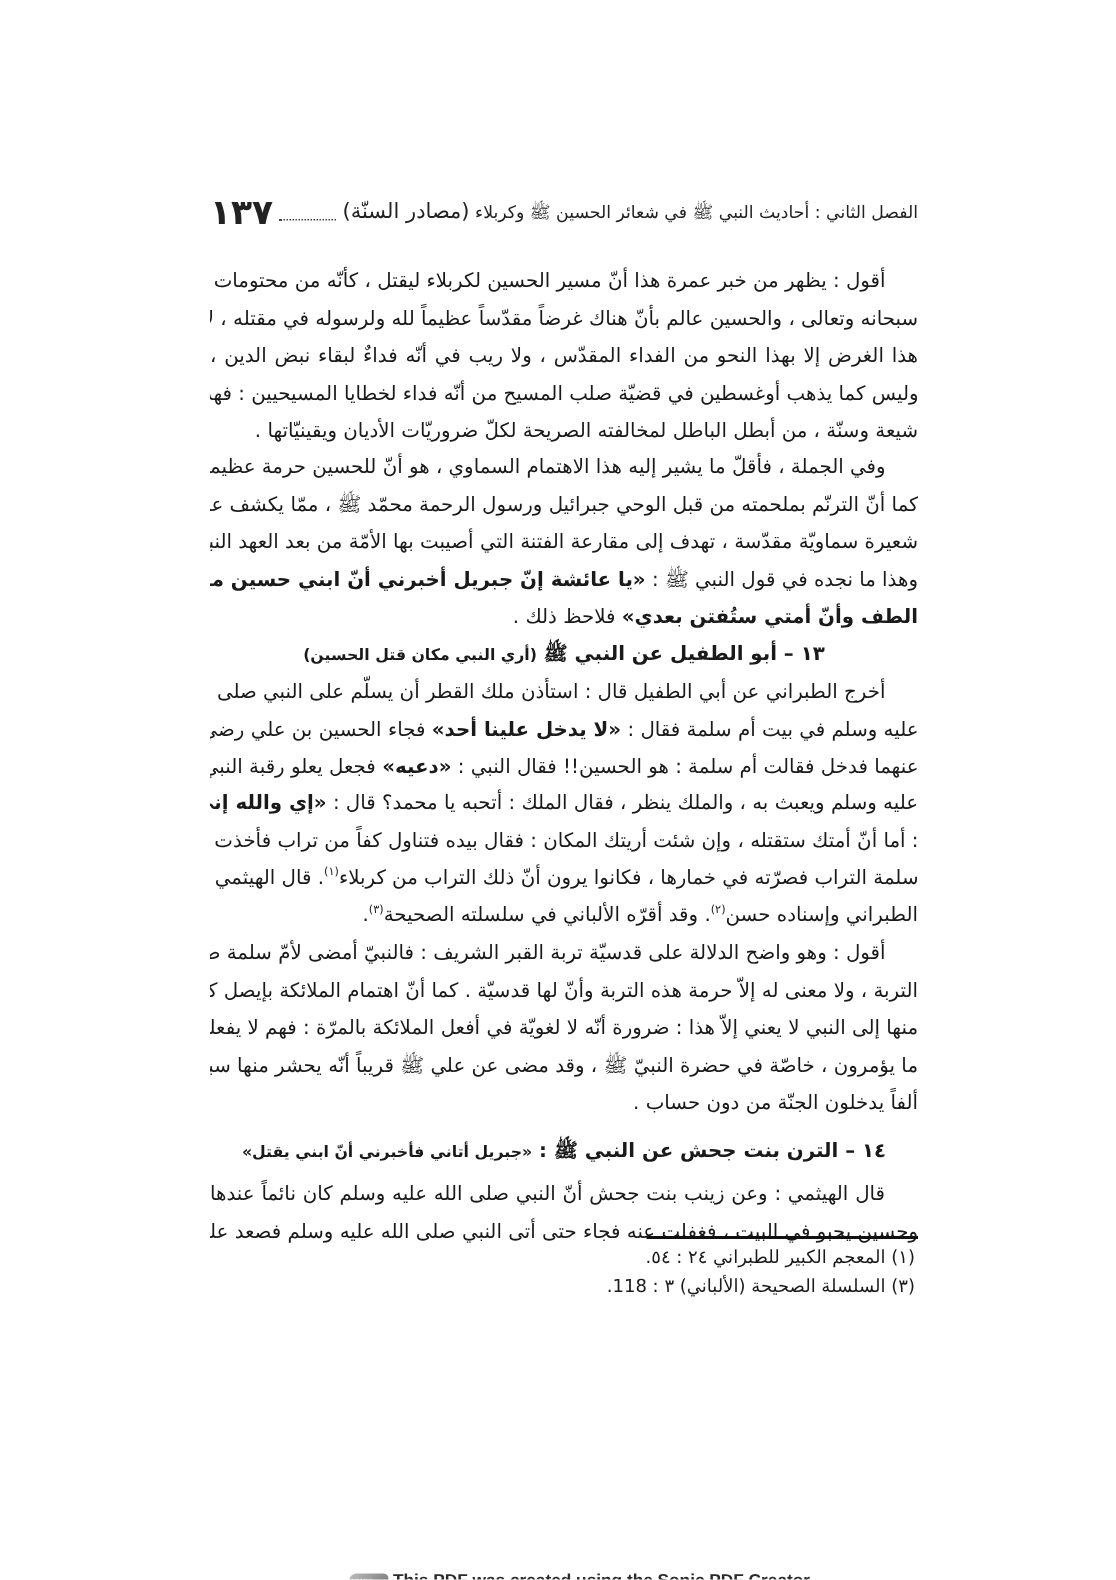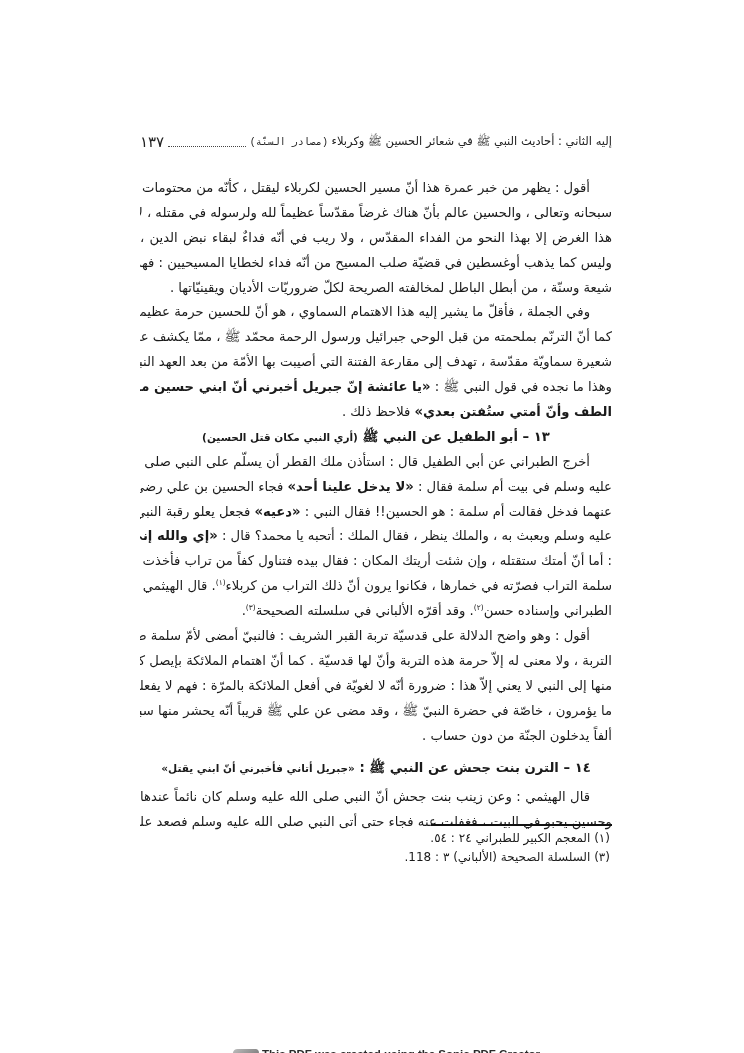--- a/index.html
+++ b/index.html
@@ -3,23 +3,23 @@
   <meta charset="utf-8">
   <style>
     html, body { margin: 0; padding: 0; background: #ffffff; }
     body { width: 744px; height: 1053px; position: relative; overflow: hidden; color: #1a1a1a;
            font-family: "DejaVu Sans", sans-serif; }
     .page { position: absolute; left: 0; top: 0; width: 744px; height: 1053px; }
 
     .running-header { position: absolute; top: 130px; left: 138px; width: 474px; height: 24px;
                       direction: rtl; display: flex; align-items: center; }
     .running-title { font-size: 11.5px; white-space: nowrap; color: #222; }
-    .running-title .sub { font-size: 10px; font-family: Liberation Mono, monospace; }
+    .running-title .sub { font-size: 14px; }
     .dots { flex: 1; border-bottom: 1.5px dotted #444; margin: 0 4px; height: 8px; }
-    .page-number { font-size: 15px; font-weight: normal; letter-spacing: 2px; color: #222; direction: rtl; margin-left: 2px; }
+    .page-number { font-size: 23px; font-weight: bold; letter-spacing: 2px; color: #222; direction: rtl; margin-left: 2px; }
 
     .body-text { position: absolute; top: 176px; left: 140px; width: 472px; direction: rtl; }
     .line { font-size: 13.2px; line-height: 24.9px; height: 24.9px; white-space: nowrap;
             text-align: justify; text-align-last: justify; overflow: hidden; }
     .line.last { text-align-last: right; }
     .line.indent { padding-right: 22px; }
     .b { font-weight: bold; }
     sup { font-size: 7.5px; line-height: 0; }
 
     .heading { font-size: 13.2px; line-height: 24.9px; height: 24.9px; font-weight: bold; white-space: nowrap;
@@ -40,21 +40,21 @@
     .wm-main { font-size: 11.5px; font-weight: bold; line-height: 12px; white-space: nowrap; }
     .wm-sub { font-size: 7px; line-height: 9px; white-space: nowrap; }
     .wm-link { text-decoration: underline; }
   </style>
 </head>
 <body>
 
 <div class="page">
 
   <div class="running-header">
-    <span class="running-title"><span>إليه الثاني : أحاديث النبي ﷺ في شعائر الحسين ﷺ وكربلاء</span> <span class="sub">(مصادر السنّة)</span></span>
+    <span class="running-title"><span>الفصل الثاني : أحاديث النبي ﷺ في شعائر الحسين ﷺ وكربلاء</span> <span class="sub">(مصادر السنّة)</span></span>
     <span class="dots"></span>
     <span class="page-number">١٣٧</span>
   </div>
 
   <div class="body-text">
     <div class="line indent">أقول : يظهر من خبر عمرة هذا أنّ مسير الحسين لكربلاء ليقتل ، كأنّه من محتومات الله</div>
     <div class="line">سبحانه وتعالى ، والحسين عالم بأنّ هناك غرضاً مقدّساً عظيماً لله ولرسوله في مقتله ، لا يتحقق</div>
     <div class="line">هذا الغرض إلا بهذا النحو من الفداء المقدّس ، ولا ريب في أنّه فداءٌ لبقاء نبض الدين ،</div>
     <div class="line">وليس كما يذهب أوغسطين في قضيّة صلب المسيح من أنّه فداء لخطايا المسيحيين : فهذا عندنا ،</div>
     <div class="line last">شيعة وسنّة ، من أبطل الباطل لمخالفته الصريحة لكلّ ضروريّات الأديان ويقينيّاتها .</div>

